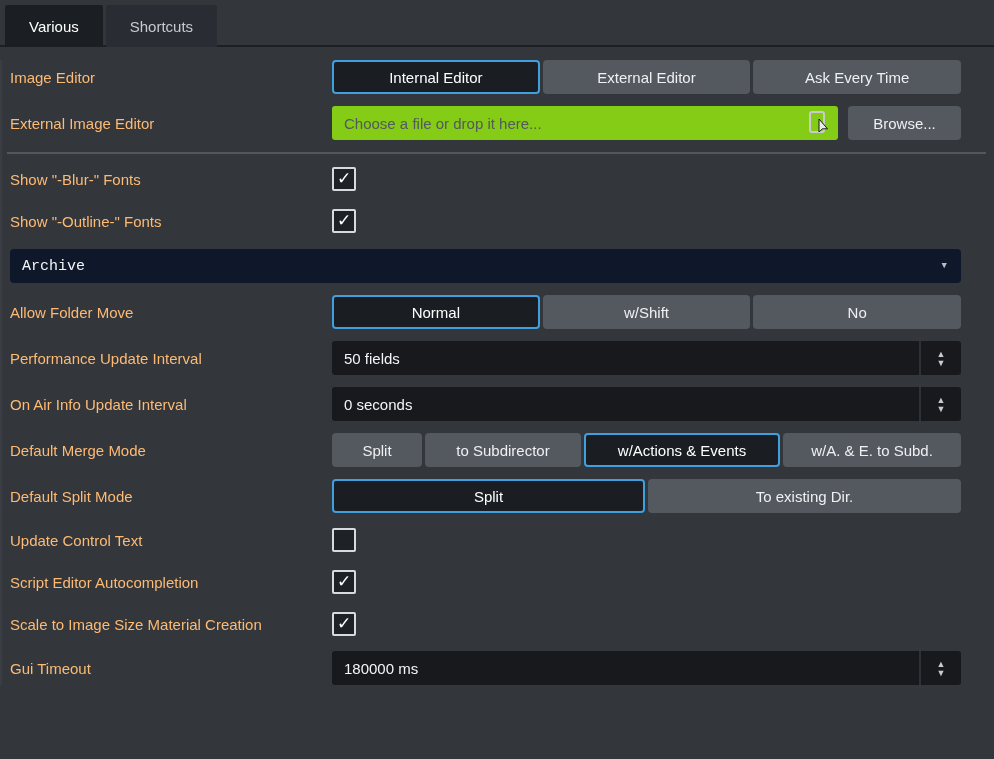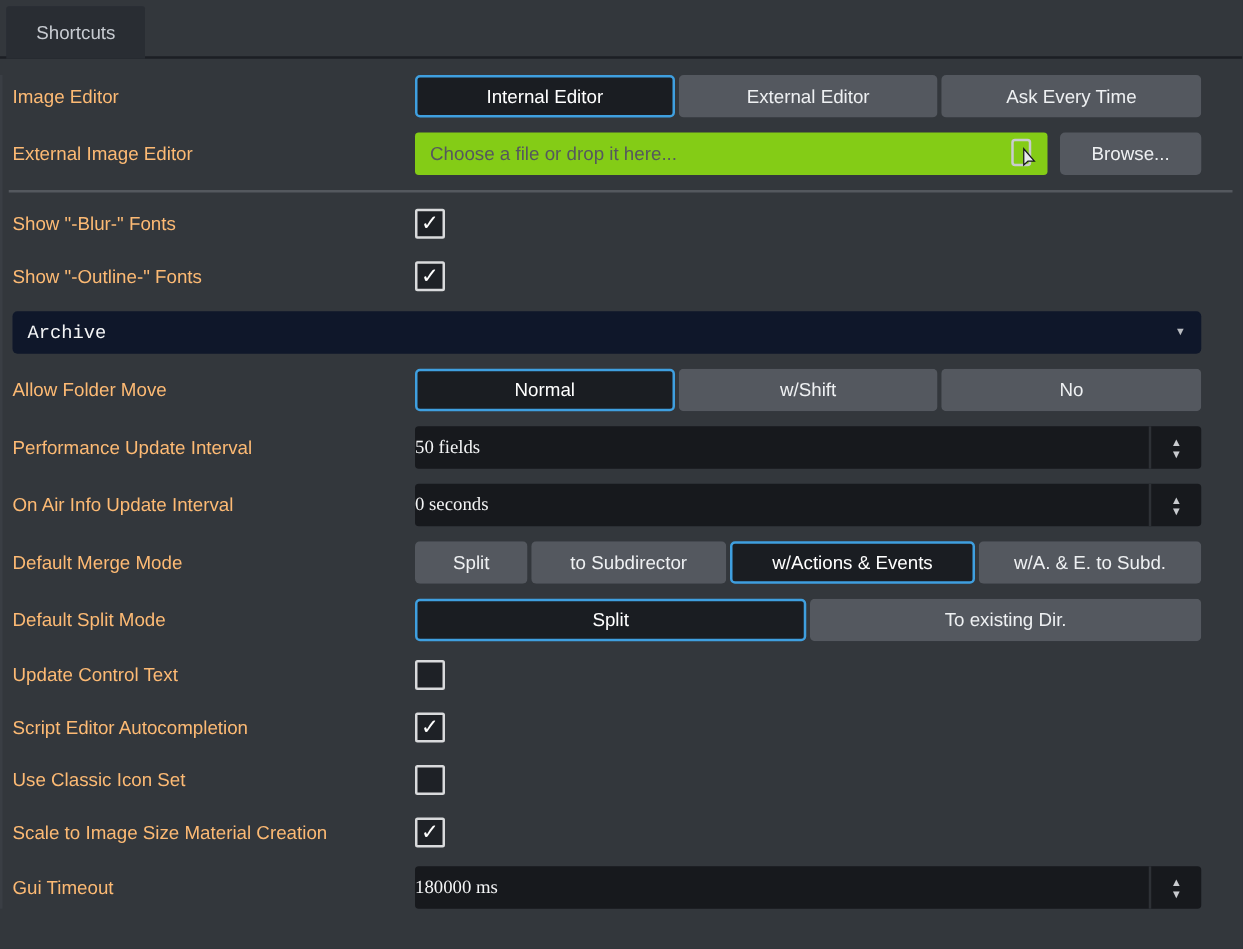--- a/index.html
+++ b/index.html
@@ -118,37 +118,38 @@
   .dropdown .dval{flex:1;}
   .dropdown .chev{flex:none;font-size:9px;color:#b9bcc1;}
 
   
   .spinner{
     flex:1;height:34px;
     background:#17191d;border-radius:3px;
     display:flex;align-items:stretch;
     font-size:15px;color:#f4f5f6;
   }
-  .spinner .spin-val{flex:1;display:flex;align-items:center;font-family:Liberation Serif, serif;}
+  .spinner .spin-val{flex:1;display:flex;align-items:center;padding-left:12px;}
   .spinner .spin-btns{
     flex:0 0 42px;
     border-left:2px solid #2e3136;
     display:flex;flex-direction:column;align-items:center;justify-content:center;
     gap:1px;cursor:pointer;
   }
   .spinner .spin-btns span{
     font-size:9px;line-height:8px;color:#c9cbcf;display:block;
   }
 </style>
 </head>
 <body>
 
 <div class="app">
 
   <div class="tabbar">
+    <div class="tab on">Various</div>
     <div class="tab">Shortcuts</div>
   </div>
 
   <div class="content">
 
     <div class="row mt13">
       <div class="lbl">Image Editor</div>
       <div class="ctl">
         <div class="seg">
           <button class="segbtn on">Internal Editor</button>
@@ -275,28 +276,20 @@
 
     <div class="row mt18">
       <div class="lbl">Script Editor Autocompletion</div>
       <div class="ctl">
         <div class="checkbox on">
           <span class="mark">✓</span>
         </div>
       </div>
     </div>
 
-    <div class="row mt18">
-      <div class="lbl">Use Classic Icon Set</div>
-      <div class="ctl">
-        <div class="checkbox">
-          
-        </div>
-      </div>
-    </div>
 
     <div class="row mt18">
       <div class="lbl">Scale to Image Size Material Creation</div>
       <div class="ctl">
         <div class="checkbox on">
           <span class="mark">✓</span>
         </div>
       </div>
     </div>
 

